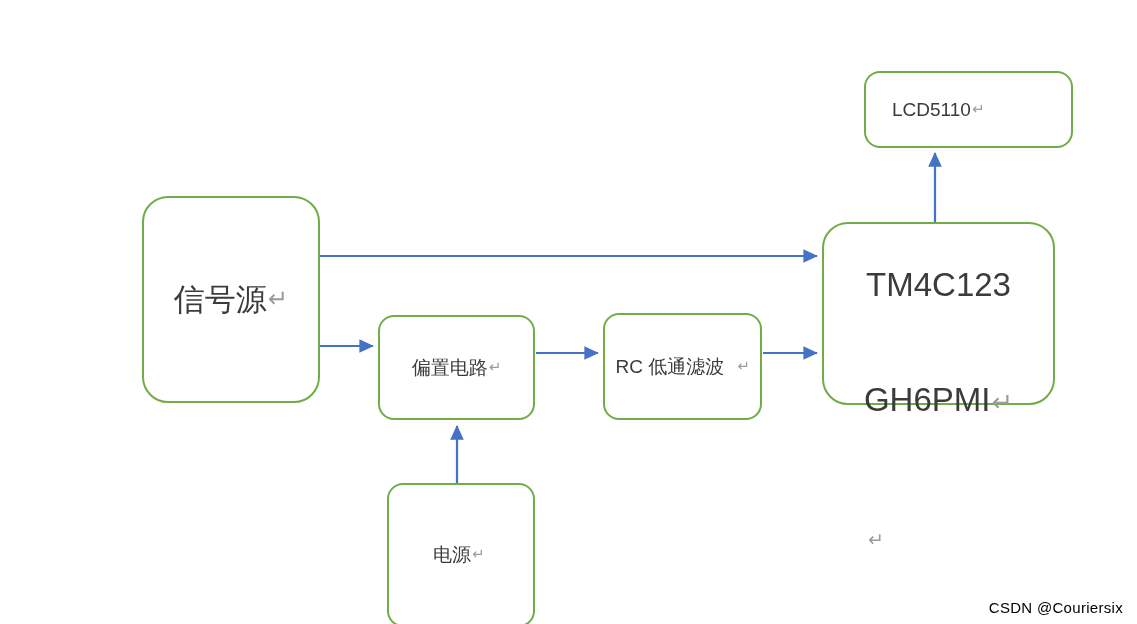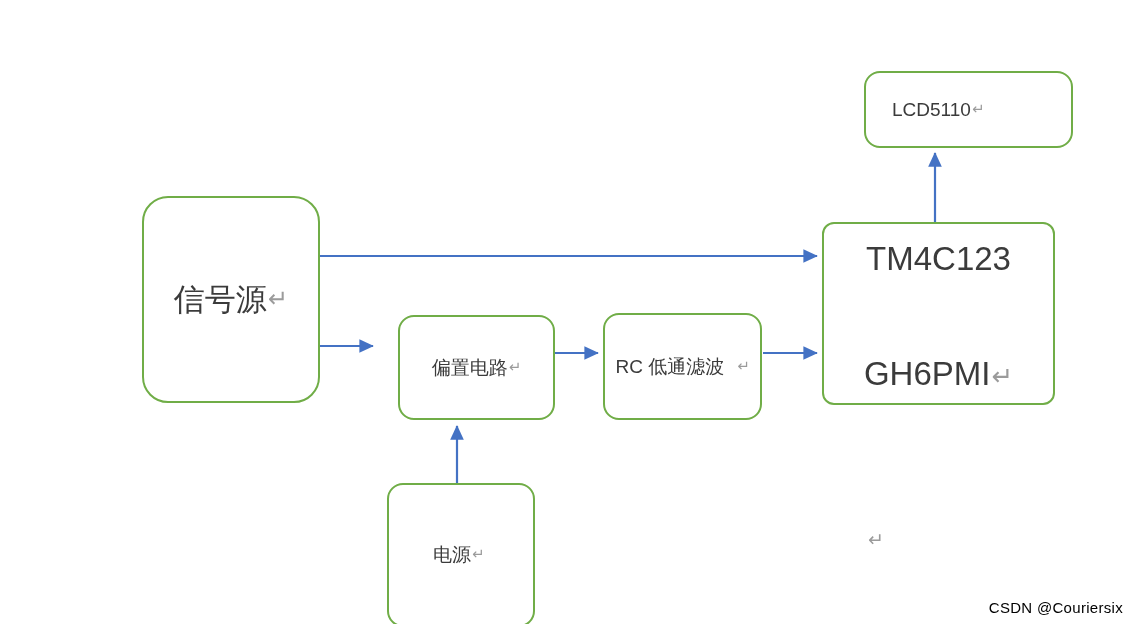--- a/index.html
+++ b/index.html
@@ -45,32 +45,30 @@
 
   
   #node-source {
     left: 142px; top: 196px; width: 178px; height: 207px;
     border-radius: 26px;
     font-size: 31px;
   }
   #node-bias {
     left: 378px; top: 315px; width: 157px; height: 105px;
     font-size: 19px;
-    margin-left: 20px;
   }
   #node-rcfilter {
     left: 603px; top: 313px; width: 159px; height: 107px;
     font-size: 19px;
     gap: 12px;
   }
   #node-mcu {
     left: 822px; top: 222px; width: 233px; height: 183px;
-    border-radius: 12px;
+    border-radius: 26px;
     font-size: 33px;
-    align-items: flex-end;
   }
   #node-mcu .label { line-height: 1.75; }
   #node-lcd {
     left: 833px; top: 71px; width: 209px; height: 77px;
     font-size: 19px;
     justify-content: flex-start;
     padding-left: 26px;
     margin-left: 31px;
   }
   #node-power {

